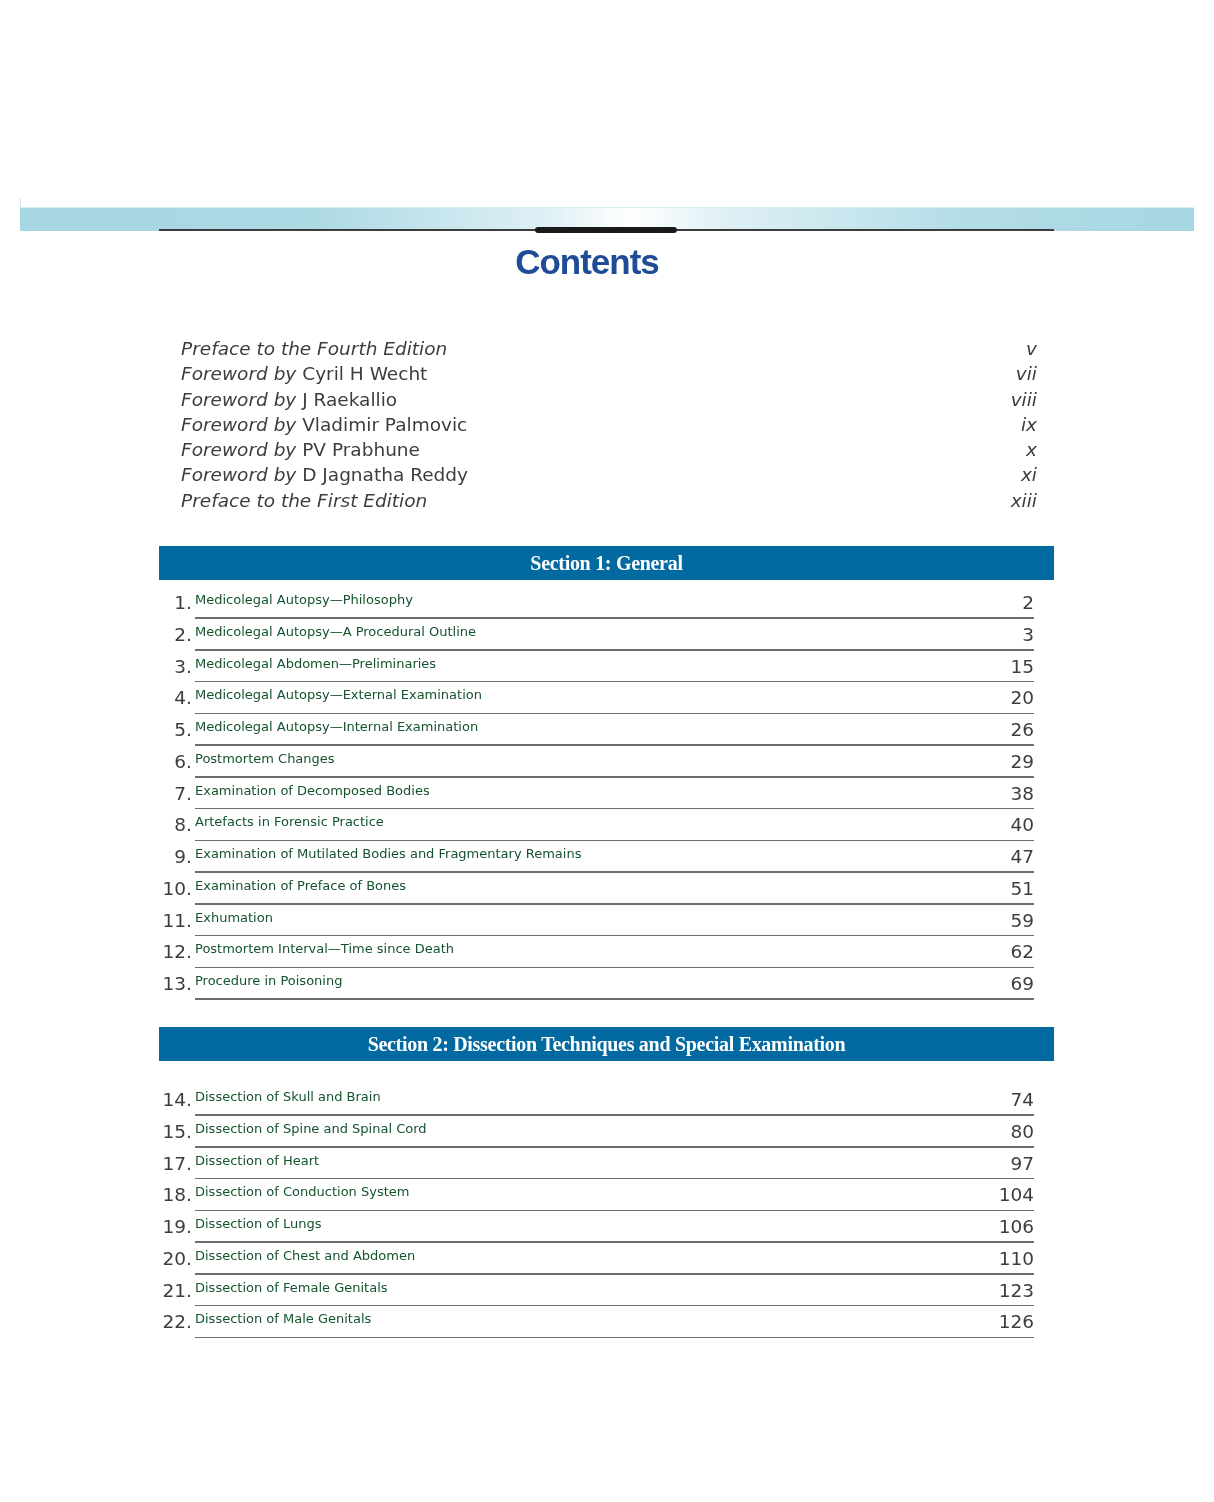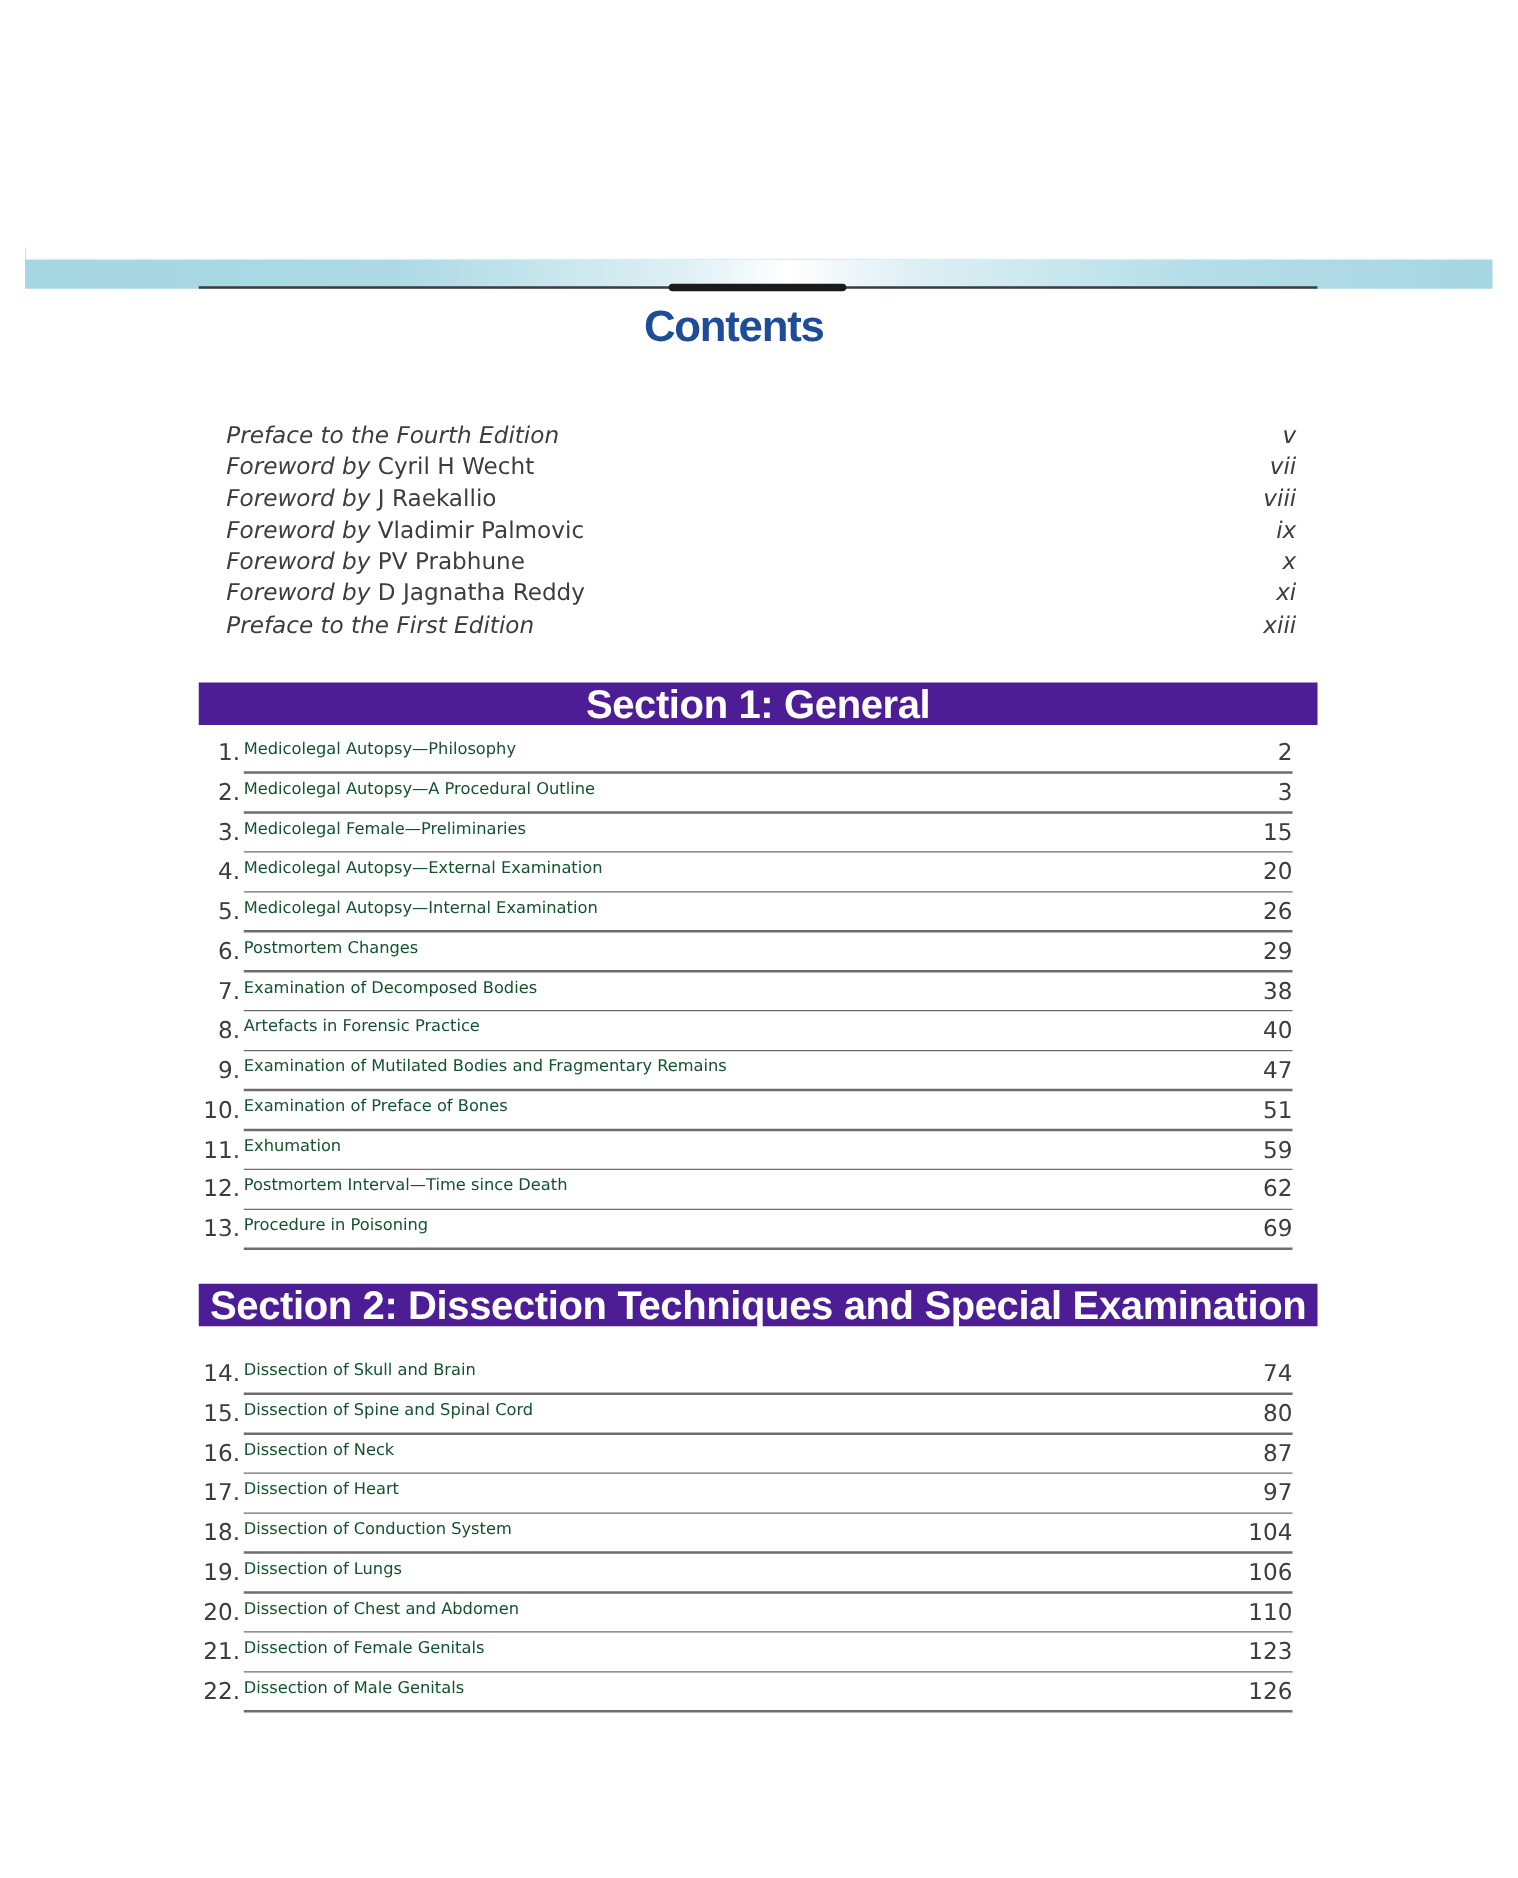--- a/index.html
+++ b/index.html
@@ -14,23 +14,23 @@
   .rule-center { position:absolute; left:535px; top:227px; width:142px; height:6px; background:#1a1a1a; border-radius:3px; }
 
   .title { position:absolute; left:0; top:242px; width:1174px; text-align:center;
     font-family:"Liberation Sans", sans-serif; font-weight:bold; font-size:35px; color:#1e4c96; letter-spacing:-1px; }
 
   .front { position:absolute; left:181px; top:336px; width:856px; }
   .front-row { display:flex; justify-content:space-between; height:25.3px; line-height:25.3px; font-size:18.5px; color:#3d3d3d; }
   .front-row .it { font-style:italic;text-align:center; }
   .front-row .pg { font-style:italic; }
 
-  .section-head { position:absolute; left:159px; width:895px; height:34px; background:#4c1d95;
-    color:#ffffff; text-align:center; font-weight:bold; font-size:32px; line-height:34px;
-    font-family:Liberation Sans, sans-serif; letter-spacing:-0.3px; }
+  .section-head { position:absolute; left:159px; width:895px; height:34px; background:#0369a1;
+    color:#ffffff; text-align:center; font-weight:bold; font-size:20px; line-height:34px;
+    font-family:Liberation Serif, serif; letter-spacing:-0.3px; }
 
   .toc { position:absolute; left:159px; width:875px; }
   .toc-row { position:relative; height:31.75px; }
   .toc-num { position:absolute; left:0; width:33px; text-align:right; top:4px; font-size:18.5px; color:#3d3d3d; }
   .toc-title { position:absolute; left:36px; top:4px; font-size:13px; color:#14532d; white-space:nowrap; }
   .toc-page { position:absolute; right:0; top:4px; font-size:18.5px; color:#3d3d3d; }
   .toc-line { position:absolute; left:36px; right:0; bottom:1px; height:1.5px; background:#6e6e6e; }
 </style>
 </head>
 <body>
@@ -82,21 +82,21 @@
       <span class="toc-line"></span>
     </div>
     <div class="toc-row">
       <span class="toc-num">2.</span>
       <span class="toc-title">Medicolegal Autopsy—A Procedural Outline</span>
       <span class="toc-page">3</span>
       <span class="toc-line"></span>
     </div>
     <div class="toc-row">
       <span class="toc-num">3.</span>
-      <span class="toc-title">Medicolegal Female—Preliminaries</span>
+      <span class="toc-title">Medicolegal Abdomen—Preliminaries</span>
       <span class="toc-page">15</span>
       <span class="toc-line"></span>
     </div>
     <div class="toc-row">
       <span class="toc-num">4.</span>
       <span class="toc-title">Medicolegal Autopsy—External Examination</span>
       <span class="toc-page">20</span>
       <span class="toc-line"></span>
     </div>
     <div class="toc-row">
@@ -163,26 +163,20 @@
       <span class="toc-page">74</span>
       <span class="toc-line"></span>
     </div>
     <div class="toc-row">
       <span class="toc-num">15.</span>
       <span class="toc-title">Dissection of Spine and Spinal Cord</span>
       <span class="toc-page">80</span>
       <span class="toc-line"></span>
     </div>
     <div class="toc-row">
-      <span class="toc-num">16.</span>
-      <span class="toc-title">Dissection of Neck</span>
-      <span class="toc-page">87</span>
-      <span class="toc-line"></span>
-    </div>
-    <div class="toc-row">
       <span class="toc-num">17.</span>
       <span class="toc-title">Dissection of Heart</span>
       <span class="toc-page">97</span>
       <span class="toc-line"></span>
     </div>
     <div class="toc-row">
       <span class="toc-num">18.</span>
       <span class="toc-title">Dissection of Conduction System</span>
       <span class="toc-page">104</span>
       <span class="toc-line"></span>

